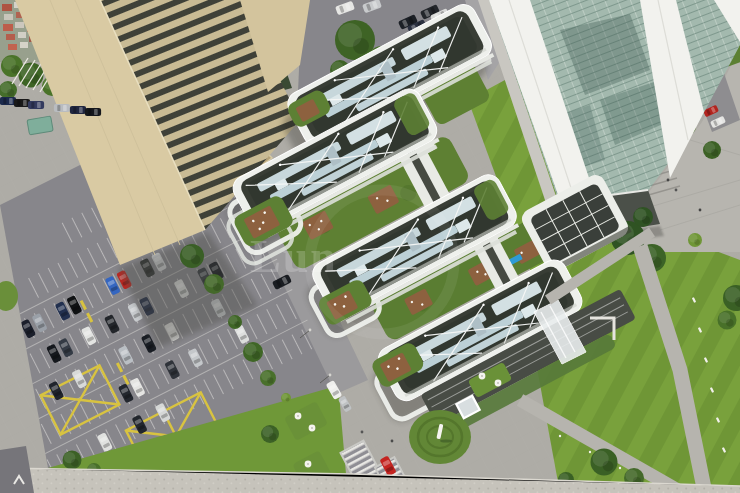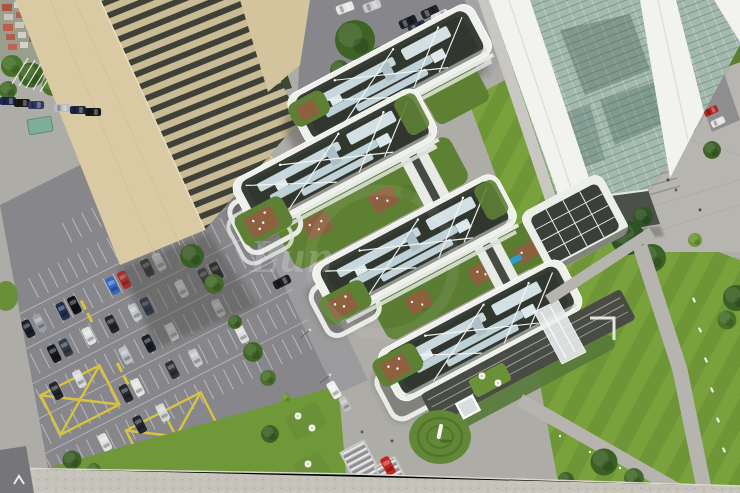--- a/index.html
+++ b/index.html
@@ -1,16 +1,16 @@
 <!DOCTYPE html>
 <html><head>
 <meta charset="utf-8">
 <style>
   html,body{margin:0;padding:0;background:#202020;}
-  #stage{width:740px;height:493px;position:relative;overflow:hidden;font-family:"Liberation Sans",sans-serif;font-style:italic;}
+  #stage{width:740px;height:493px;position:relative;overflow:hidden;font-family:"Liberation Sans",sans-serif;}
   svg{display:block;}
   .wm{font-family:"Liberation Serif",serif;font-weight:600;letter-spacing:2px;}
 </style>
 </head>
 <body>
 
 <div id="stage">
 <svg width="740" height="493" viewBox="0 0 740 493" xmlns="http://www.w3.org/2000/svg">
 <defs>
   <filter id="blur3" x="-30%" y="-30%" width="160%" height="160%">

